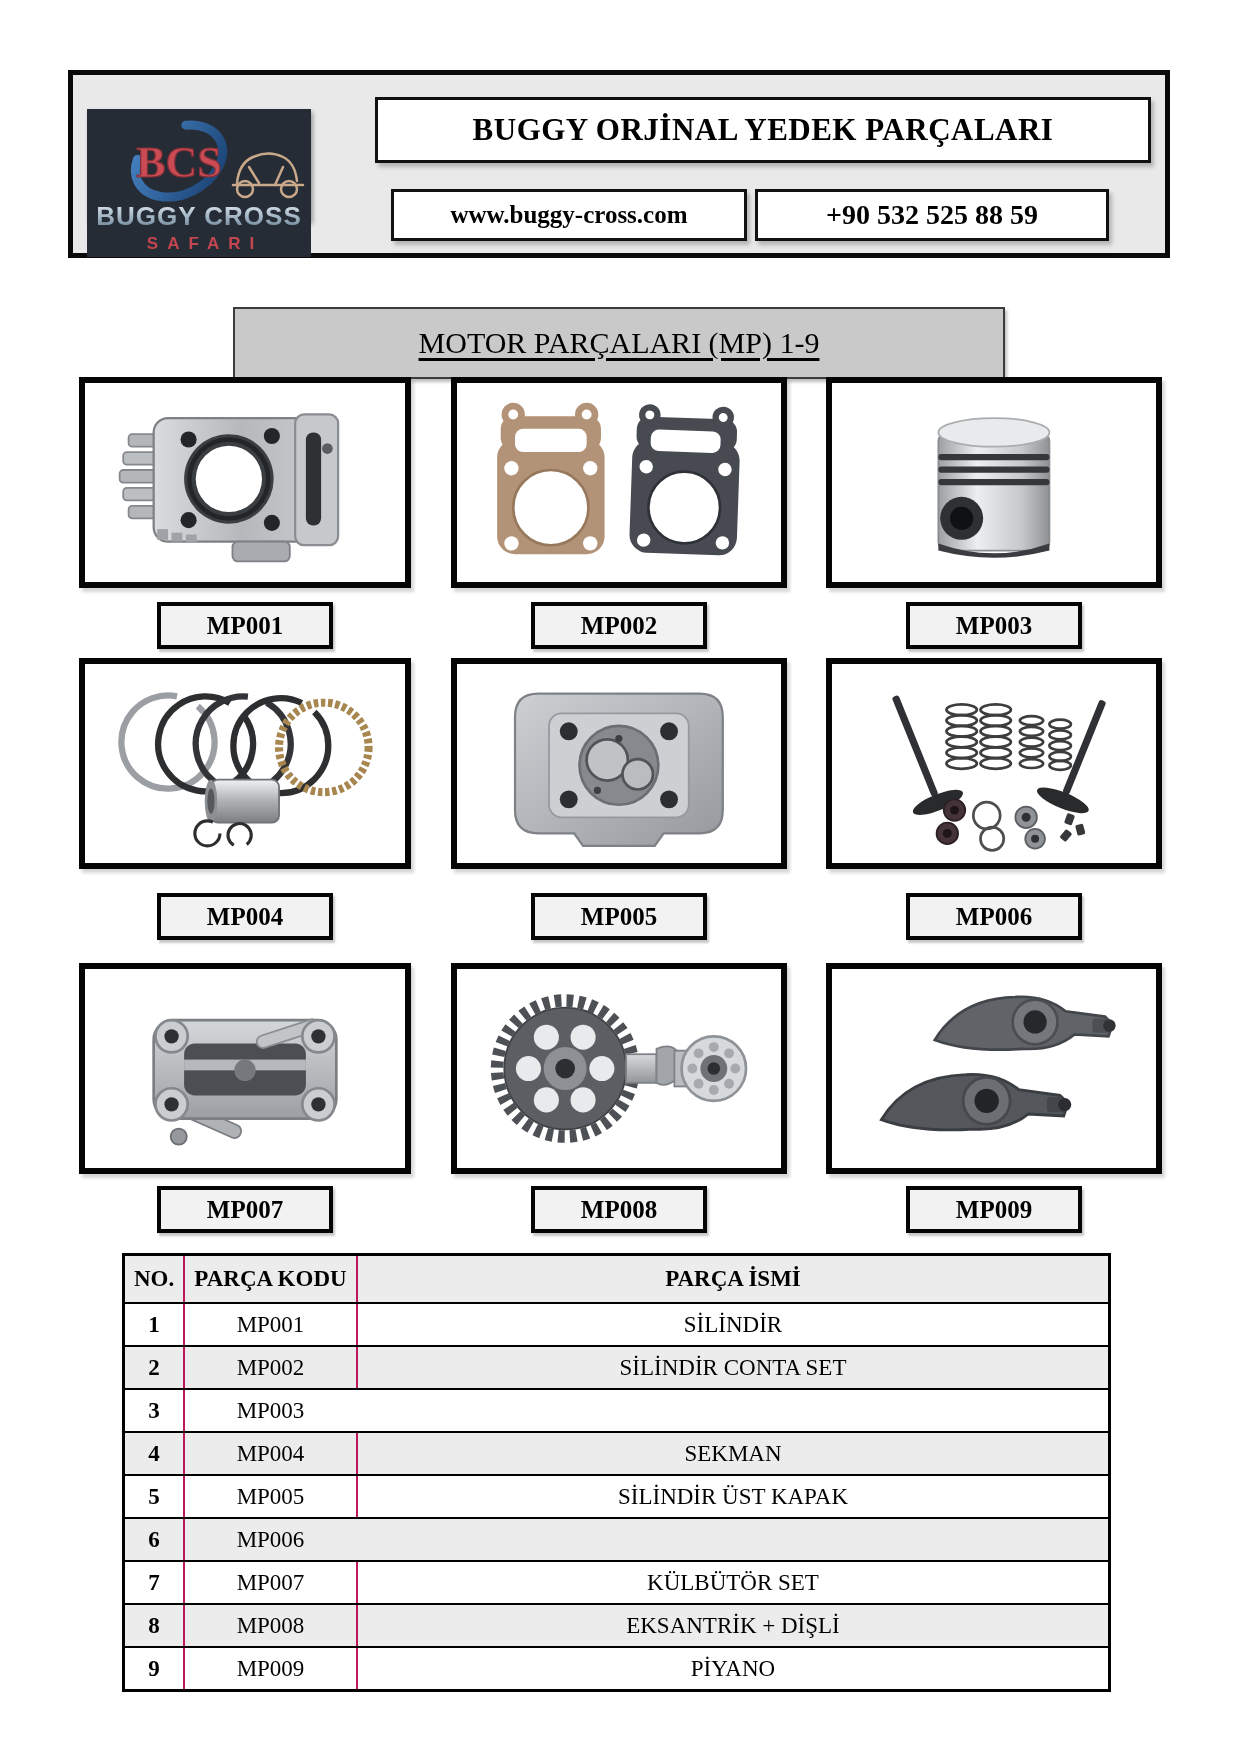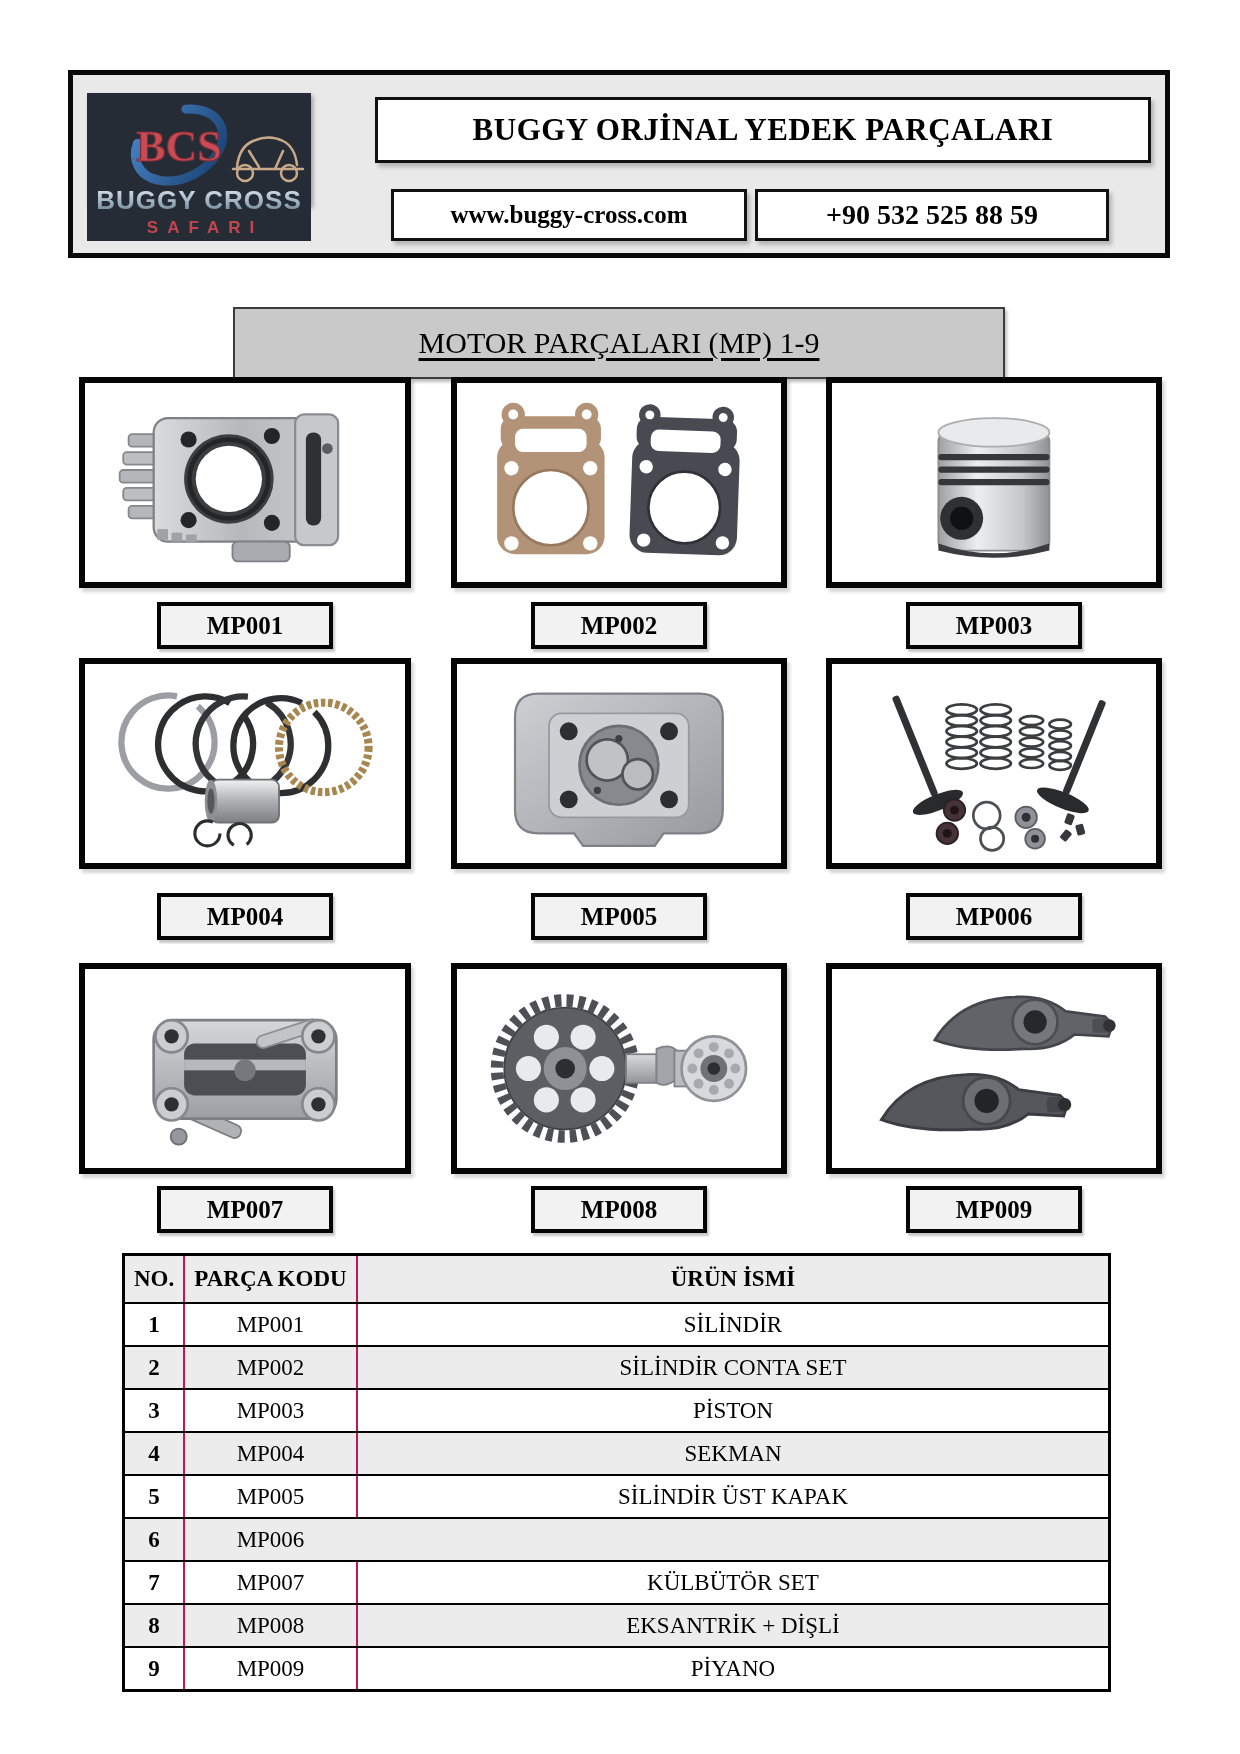--- a/index.html
+++ b/index.html
@@ -5,21 +5,21 @@
   :root{
     --serif:"Liberation Serif","DejaVu Serif",serif;
     --sans:"Liberation Sans","DejaVu Sans",sans-serif;
   }
   html,body{margin:0;padding:0;background:#fff;}
   .page{position:relative;width:1240px;height:1754px;background:#ffffff;font-family:var(--serif);overflow:hidden;}
   .abs{position:absolute;box-sizing:border-box;}
 
   
   .header-box{left:68px;top:70px;width:1102px;height:188px;background:#e9e9e9;border:5px solid #0a0a0a;}
-  .logo-wrap{left:14px;top:18px;width:224px;height:112px;background:#0369a1;box-shadow:2px 3px 4px #9c9c9c;}
+  .logo-wrap{left:14px;top:34px;width:224px;height:112px;background:#0369a1;box-shadow:2px 3px 4px #9c9c9c;}
   .hdr-white{background:#ffffff;border:3px solid #111;display:flex;align-items:center;justify-content:center;box-shadow:3px 4px 4px #b5b5b5;margin-left:34px;}
   .title-box{left:268px;top:22px;width:776px;height:66px;font-size:31px;font-weight:bold;letter-spacing:.5px;}
   .www-box{left:284px;top:114px;width:356px;height:52px;font-size:25px;font-weight:bold;}
   .tel-box{left:648px;top:114px;width:354px;height:52px;font-size:28px;font-weight:bold;}
 
   
   .section-bar{left:233px;top:307px;width:772px;height:72px;background:#c9c9c9;border:2px solid #3c3c3c;
     display:flex;align-items:center;justify-content:center;font-size:30px;font-weight:normal;box-shadow:2px 3px 3px #bdbdbd;}
   .section-bar span{text-decoration:underline;text-decoration-thickness:3px;text-underline-offset:5px;}
 
@@ -401,36 +401,35 @@
     <span>MP008</span>
   </div>
   <div class="abs labelbox l3 lc3">
     <span>MP009</span>
   </div>
 
   <div class="abs parts-table">
     <div class="trow thead shade">
       <div>NO.</div>
       <div>PARÇA KODU</div>
-      <div>ÜRÜN İSMİ</div>
+      <div>PARÇA İSMİ</div>
     </div>
     <div class="trow">
       <div class="cell-no">1</div>
       <div>MP001</div>
       <div>SİLİNDİR</div>
     </div>
     <div class="trow shade">
       <div class="cell-no">2</div>
       <div>MP002</div>
       <div>SİLİNDİR CONTA SET</div>
     </div>
     <div class="trow">
       <div class="cell-no">3</div>
       <div>MP003</div>
-      <div>PİSTON</div>
     </div>
     <div class="trow shade">
       <div class="cell-no">4</div>
       <div>MP004</div>
       <div>SEKMAN</div>
     </div>
     <div class="trow">
       <div class="cell-no">5</div>
       <div>MP005</div>
       <div>SİLİNDİR ÜST KAPAK</div>

